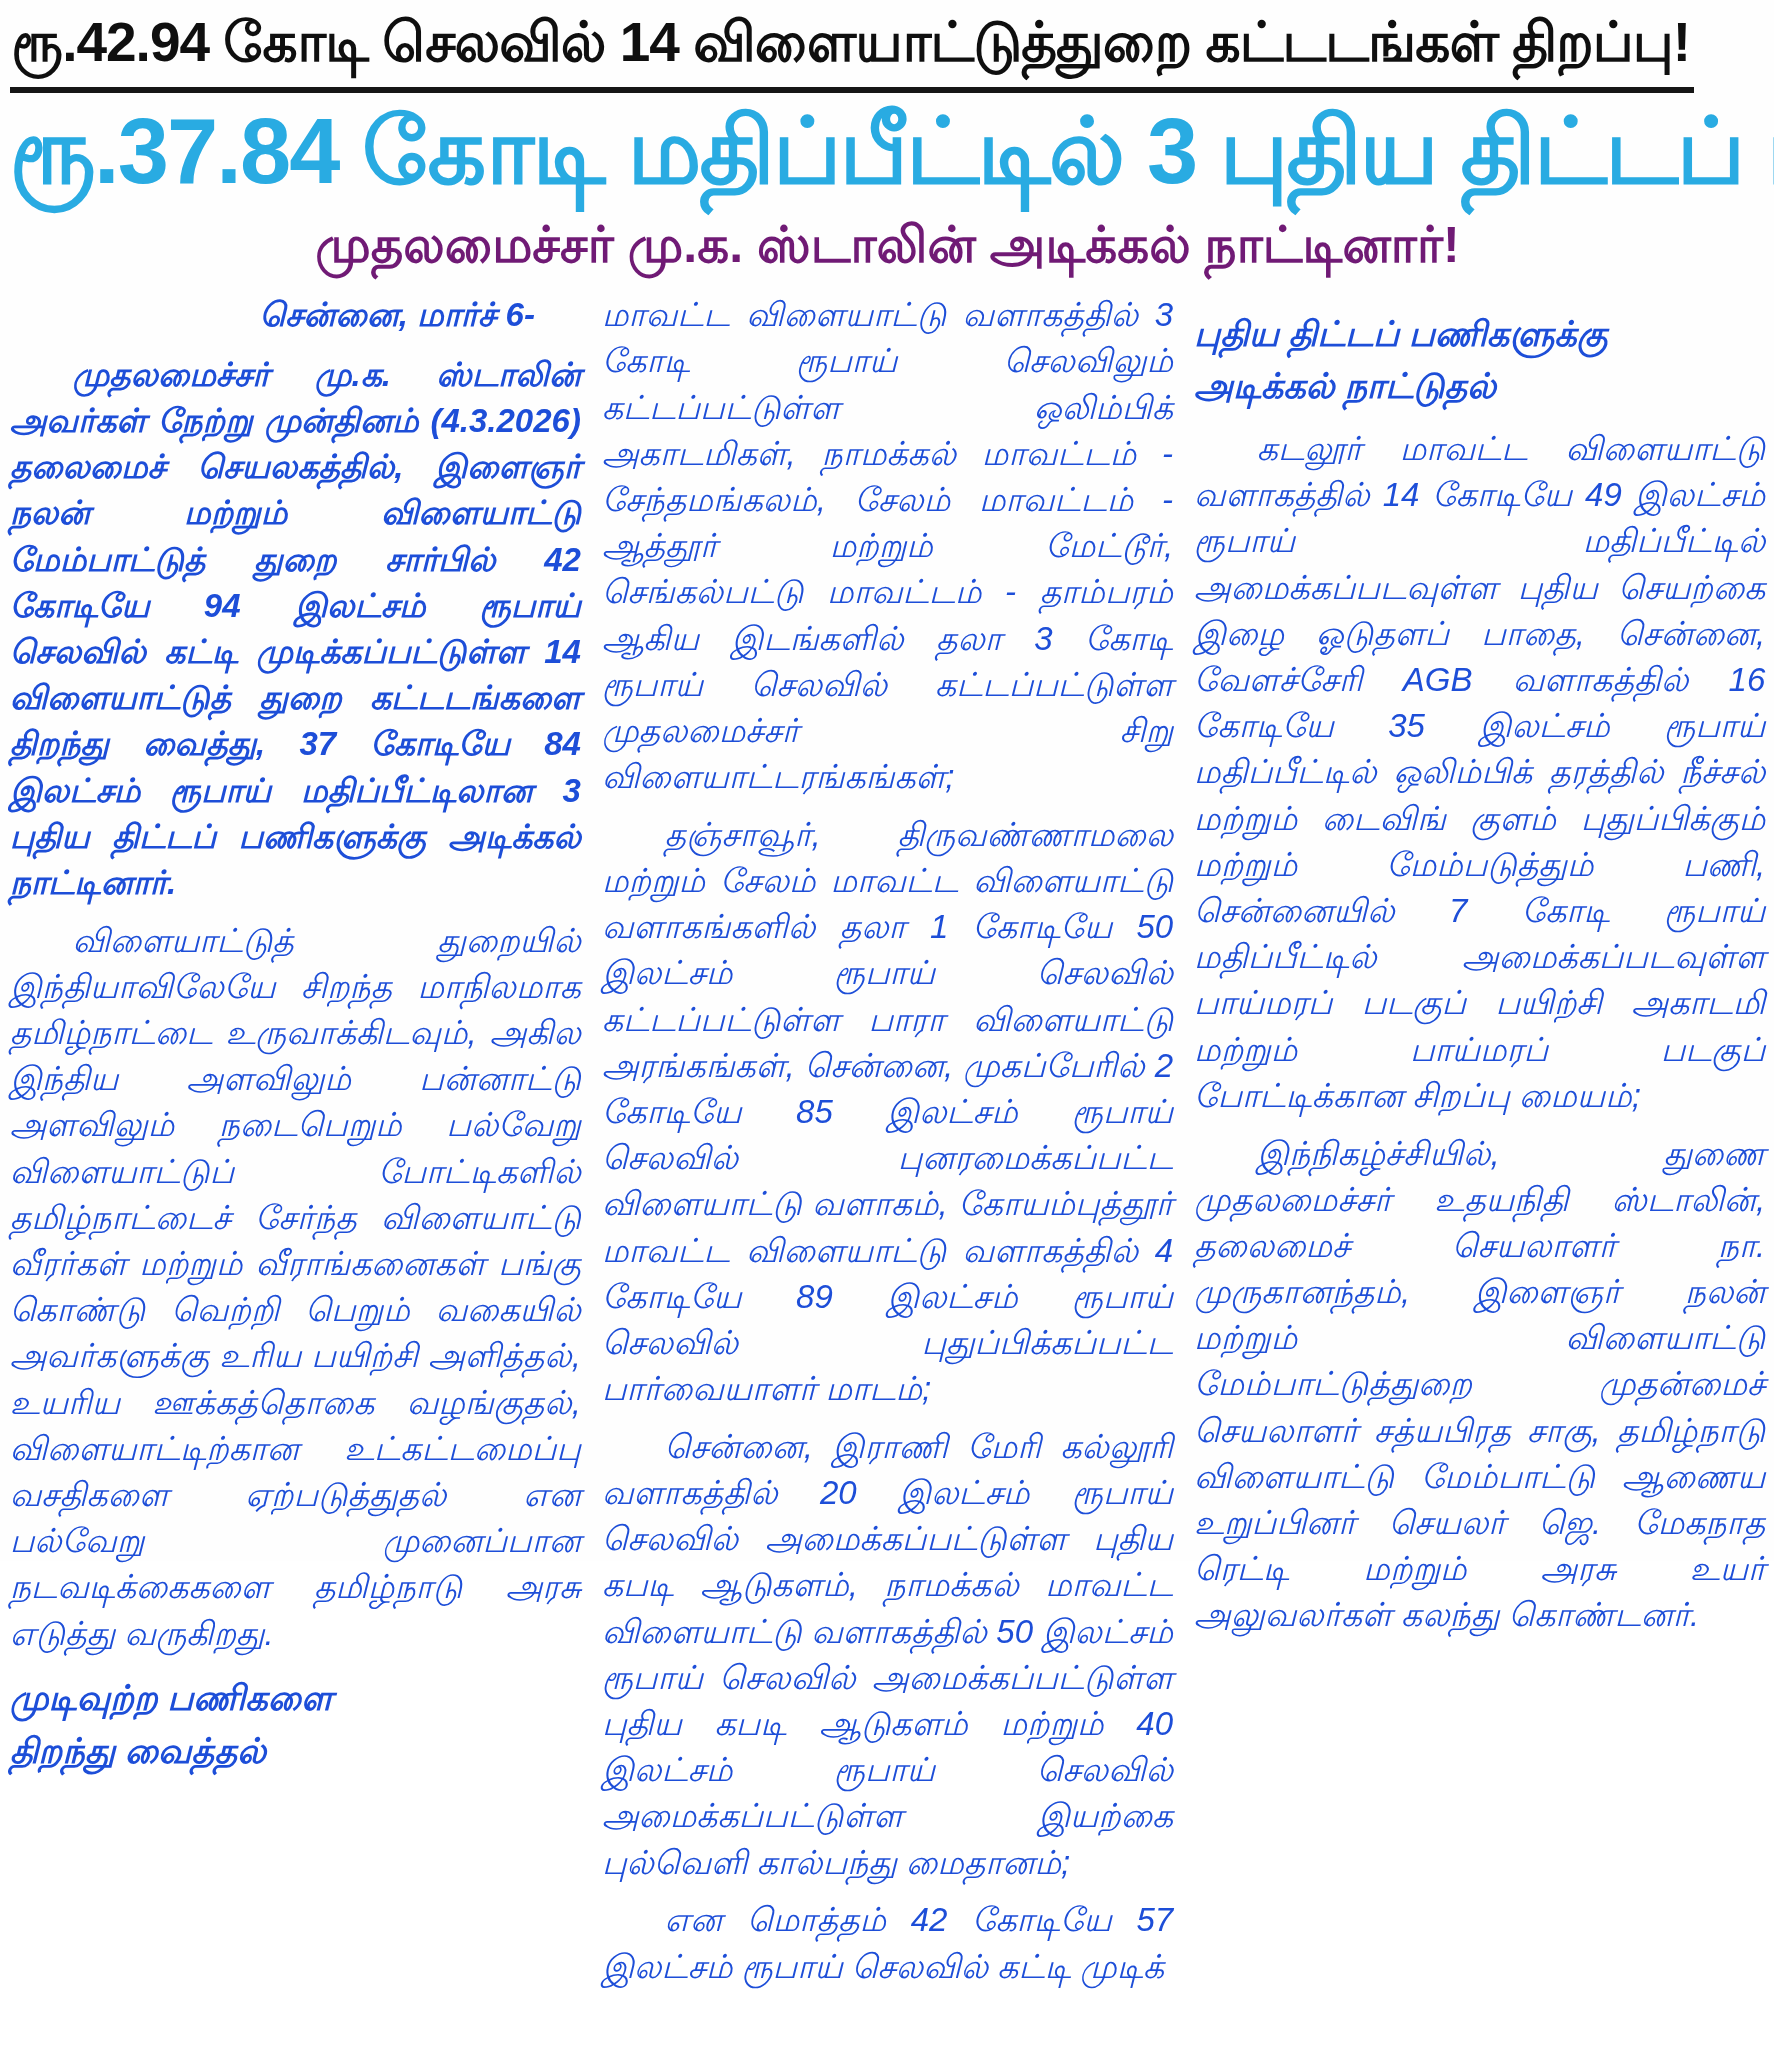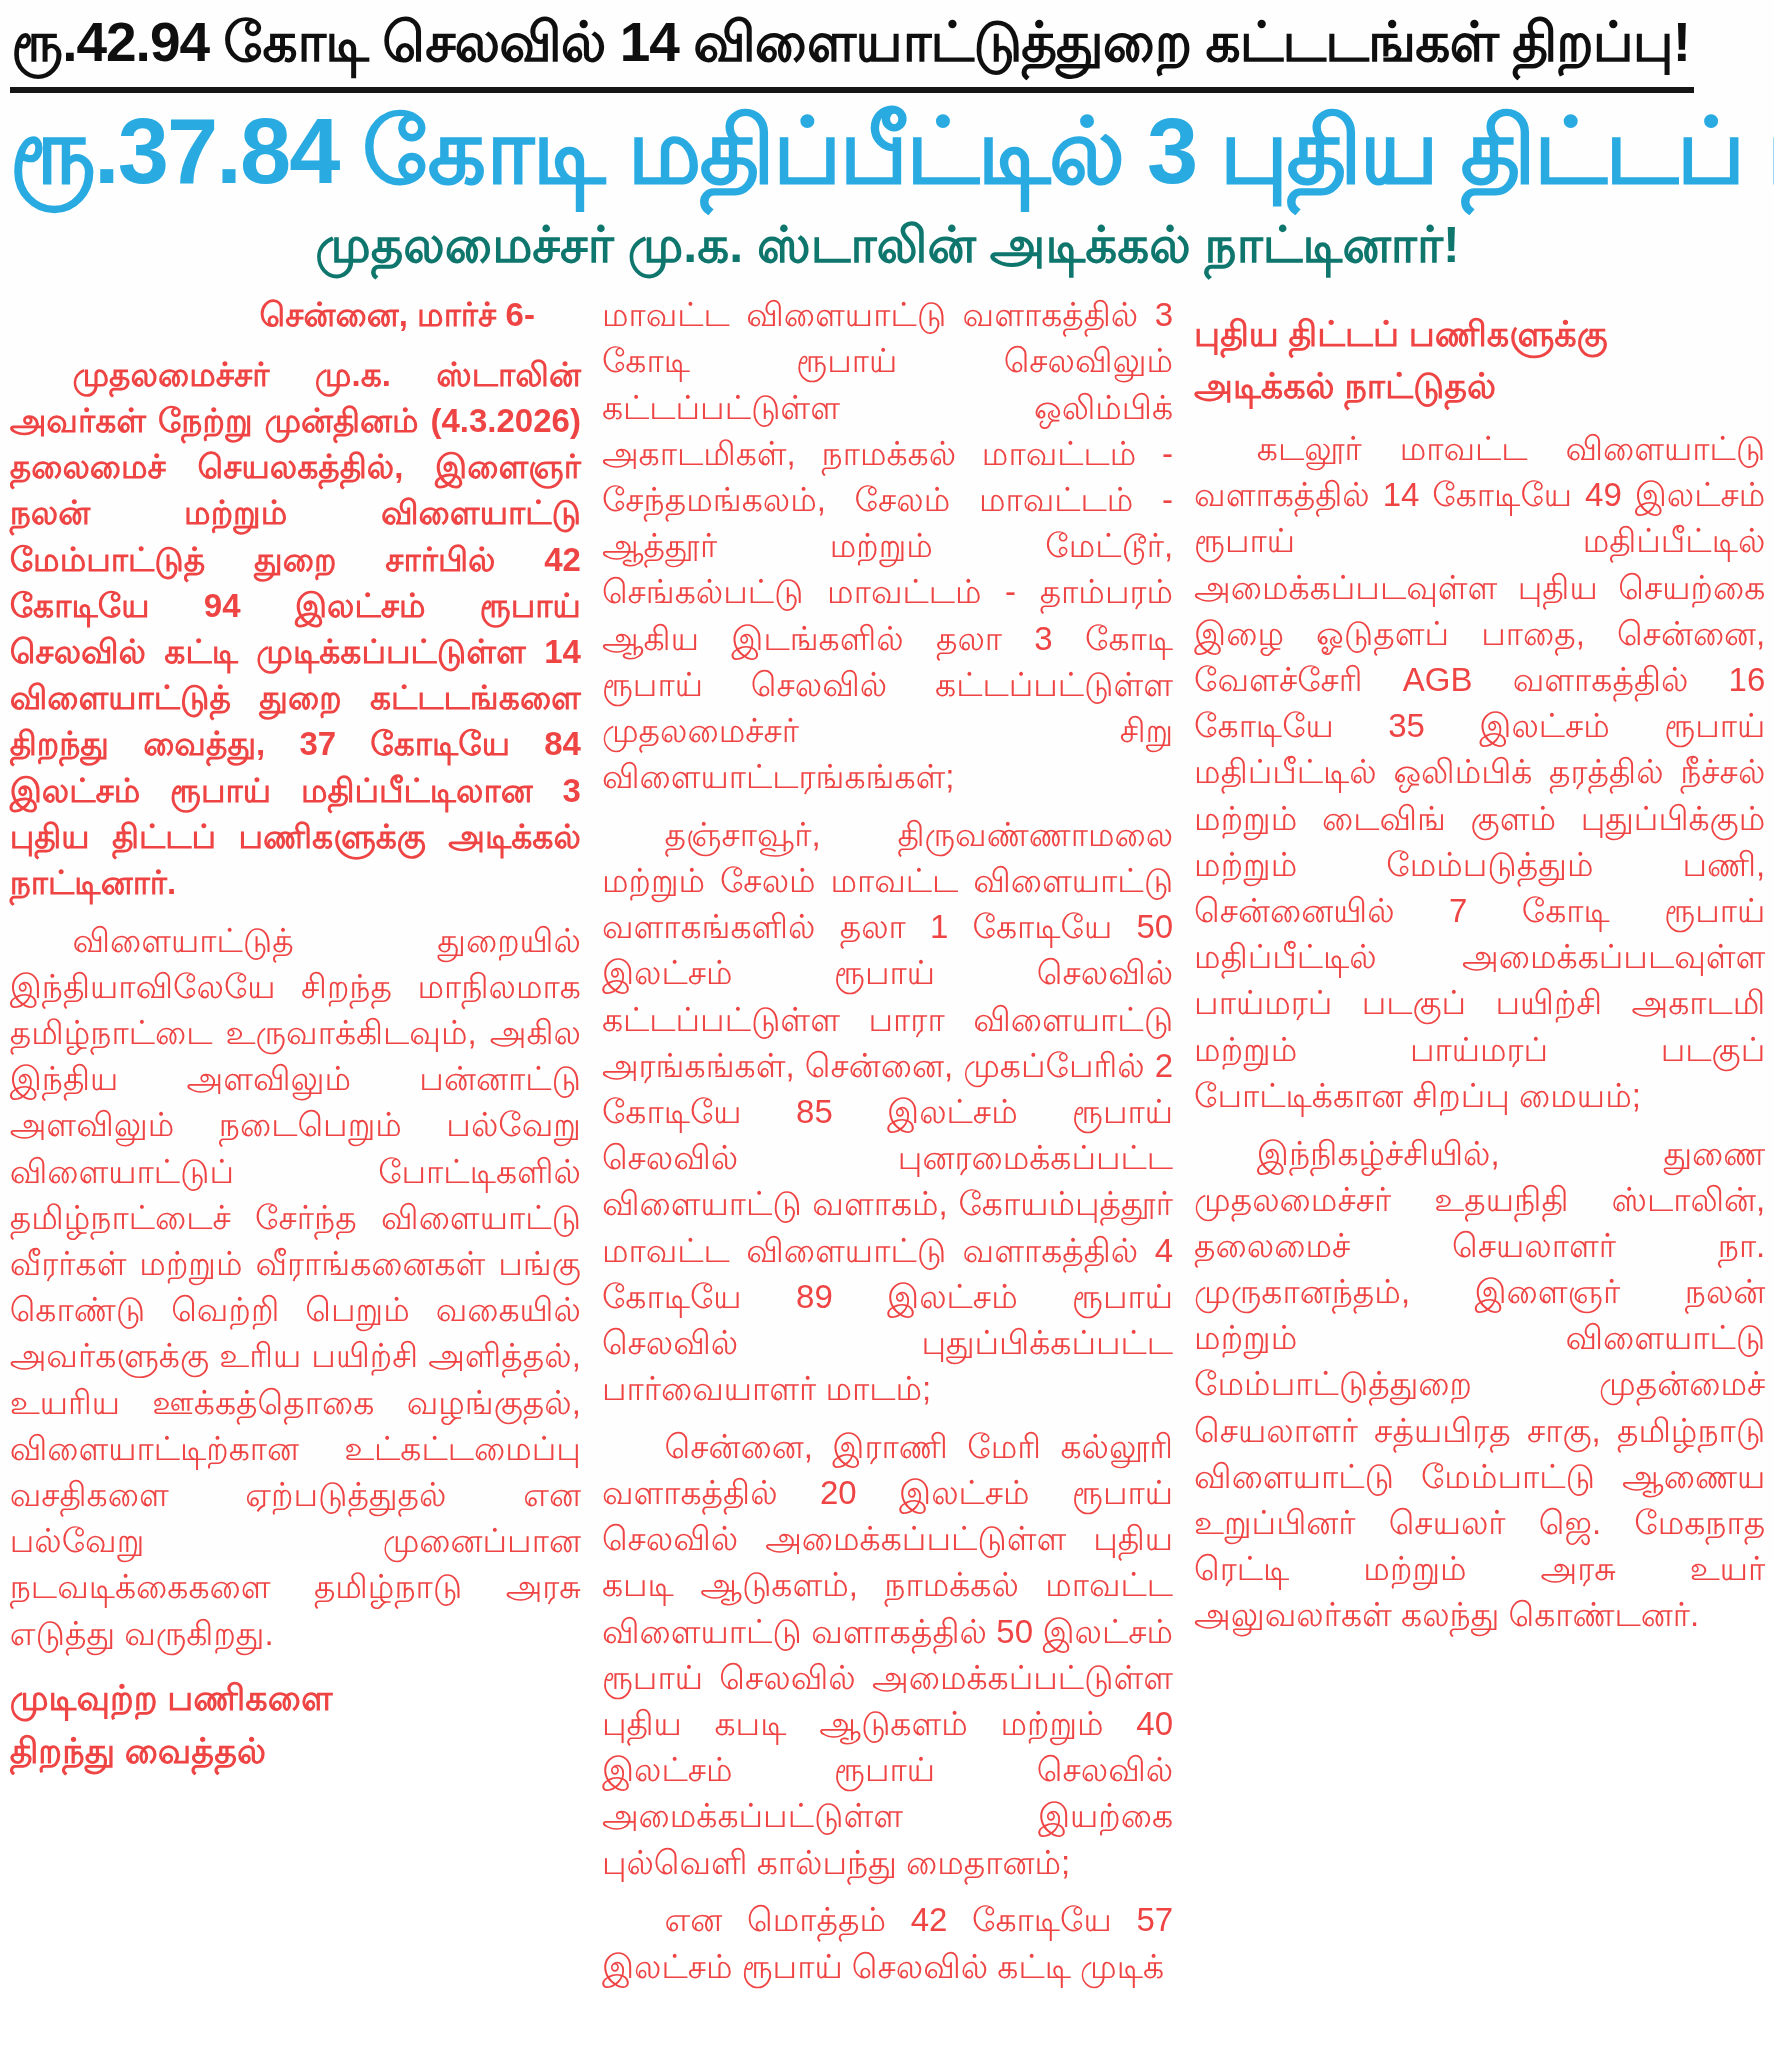--- a/index.html
+++ b/index.html
@@ -38,42 +38,43 @@
     font-weight: 800;
     color: #29abe2;
     line-height: 1.18;
     letter-spacing: -1.9px;
     margin: 3.9px 0 0 0;
     white-space: nowrap;
   }
   .headline-sub {
     font-size: 50px;
     font-weight: 800;
-    color: #0f766e;
+    color: #701a75;
     text-align: center;
     line-height: 1.2;
     margin: 9.7px 0 17.4px 0;
   }
   
   .columns {
     display: flex;
     gap: 21px;
     align-items: flex-start;
   }
   .col {
     flex: 1 1 0;
     min-width: 0;
   }
   .col p {
     margin: 0 0 11.6px 0;
     font-size: 33px;
     line-height: 1.40;
     text-align: justify;
     text-justify: inter-word;
-    color: #ef4444;
+    color: #1d4ed8;
+    font-style: italic;
   }
   .dateline {
     font-weight: bold;
     text-align: right !important;
     padding-right: 46px;
     margin-bottom: 13.5px !important;
   }
   .lead {
     font-weight: bold;
   }

